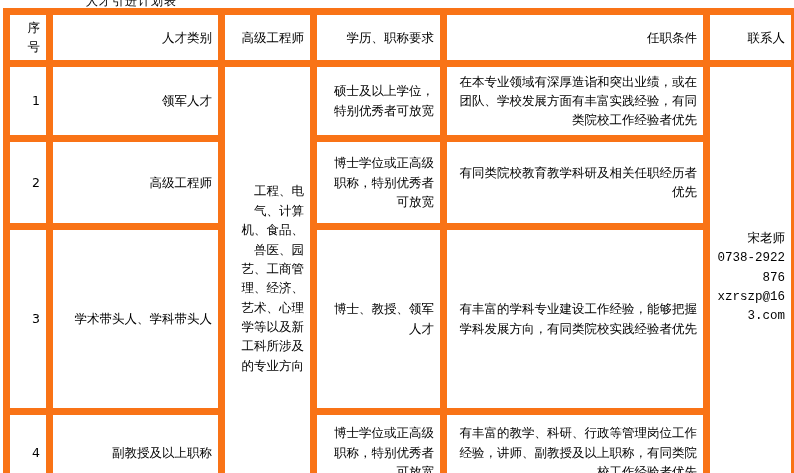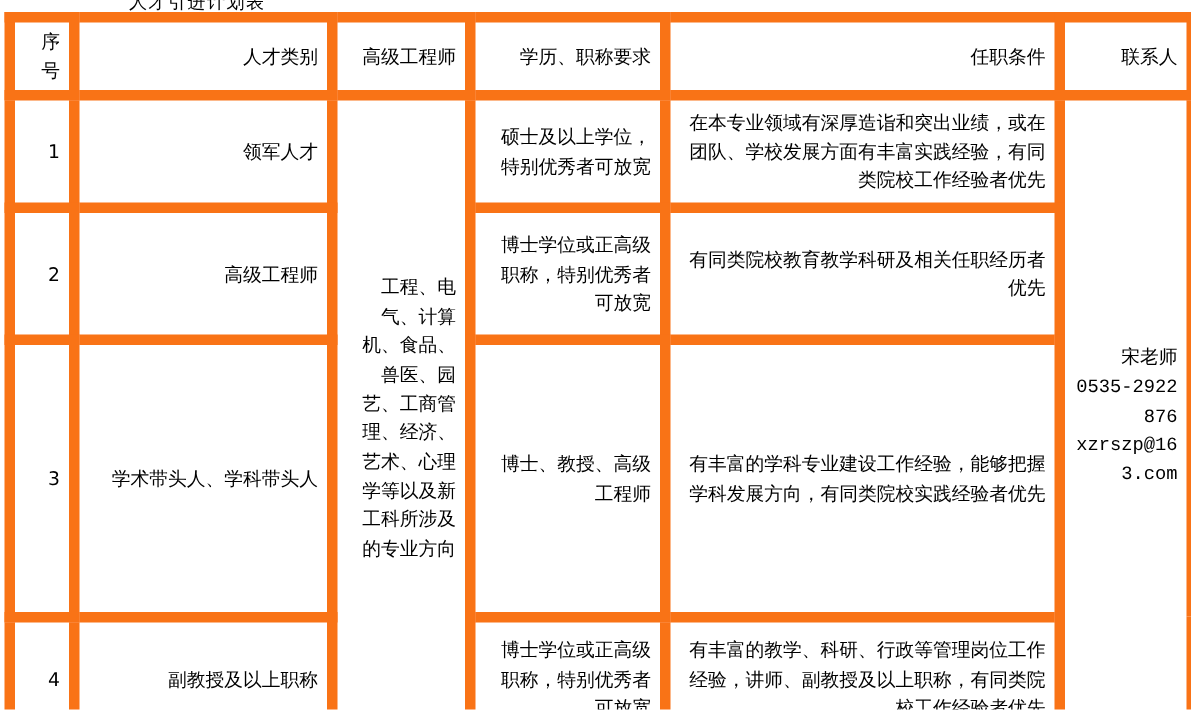--- a/index.html
+++ b/index.html
@@ -132,34 +132,34 @@
     </thead>
     <tbody>
       <tr class="r1">
         <td class="num">1</td>
         <td class="cat">领军人才</td>
         <td class="major" rowspan="4">工程、电气、计算机、食品、兽医、园艺、工商管理、经济、艺术、心理学等以及新工科所涉及的专业方向</td>
         <td class="edu">硕士及以上学位，特别优秀者可放宽</td>
         <td class="cond">在本专业领域有深厚造诣和突出业绩，或在团队、学校发展方面有丰富实践经验，有同类院校工作经验者优先</td>
         <td class="contact" rowspan="4">
           <div>宋老师</div>
-          <div>0535-2922876</div>
+          <div>0738-2922876</div>
           <div>xzrszp@163.com</div>
         </td>
       </tr>
       <tr class="r2">
         <td class="num">2</td>
         <td class="cat">高级工程师</td>
         <td class="edu">博士学位或正高级职称，特别优秀者可放宽</td>
         <td class="cond">有同类院校教育教学科研及相关任职经历者优先</td>
       </tr>
       <tr class="r3">
         <td class="num">3</td>
         <td class="cat">学术带头人、学科带头人</td>
-        <td class="edu">博士、教授、高级工程师</td>
+        <td class="edu">博士、教授、领军人才</td>
         <td class="cond">有丰富的学科专业建设工作经验，能够把握学科发展方向，有同类院校实践经验者优先</td>
       </tr>
       <tr class="r4">
         <td class="num">4</td>
         <td class="cat">副教授及以上职称</td>
         <td class="edu">博士学位或正高级职称，特别优秀者可放宽</td>
         <td class="cond">有丰富的教学、科研、行政等管理岗位工作经验，讲师、副教授及以上职称，有同类院校工作经验者优先</td>
       </tr>
     </tbody>
   </table>

